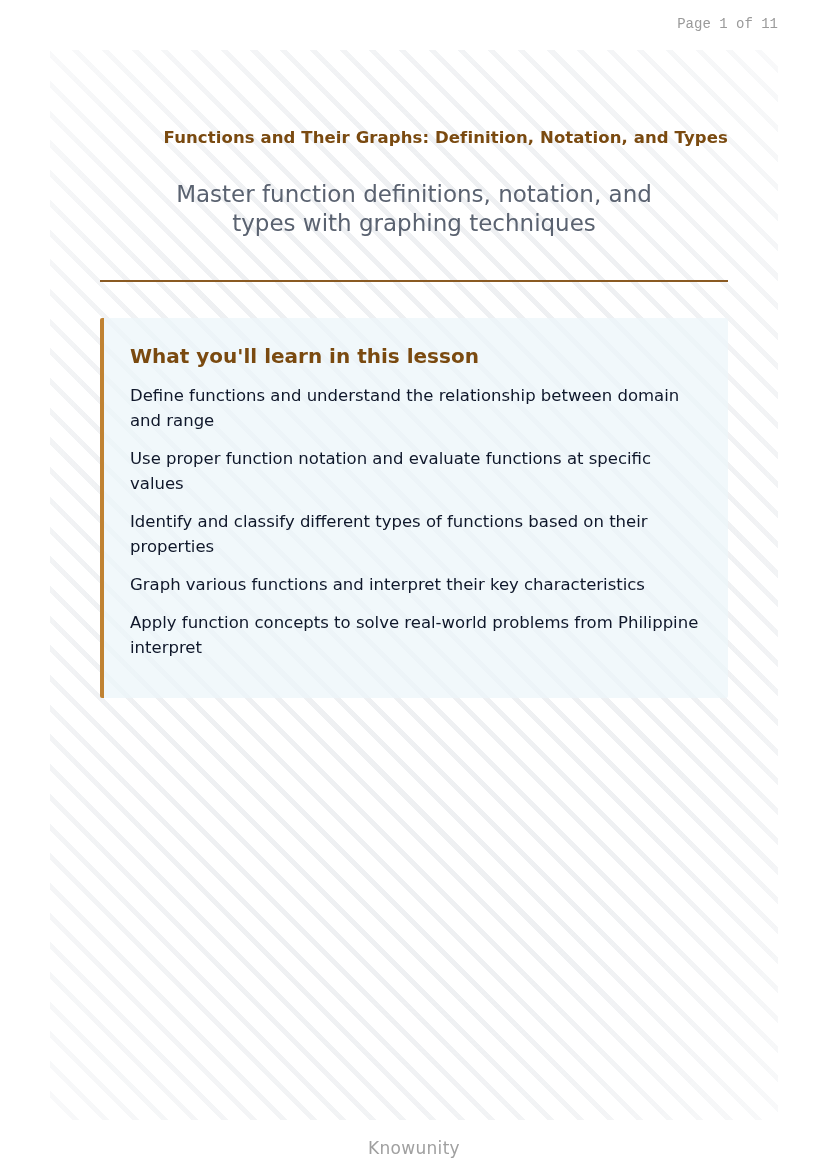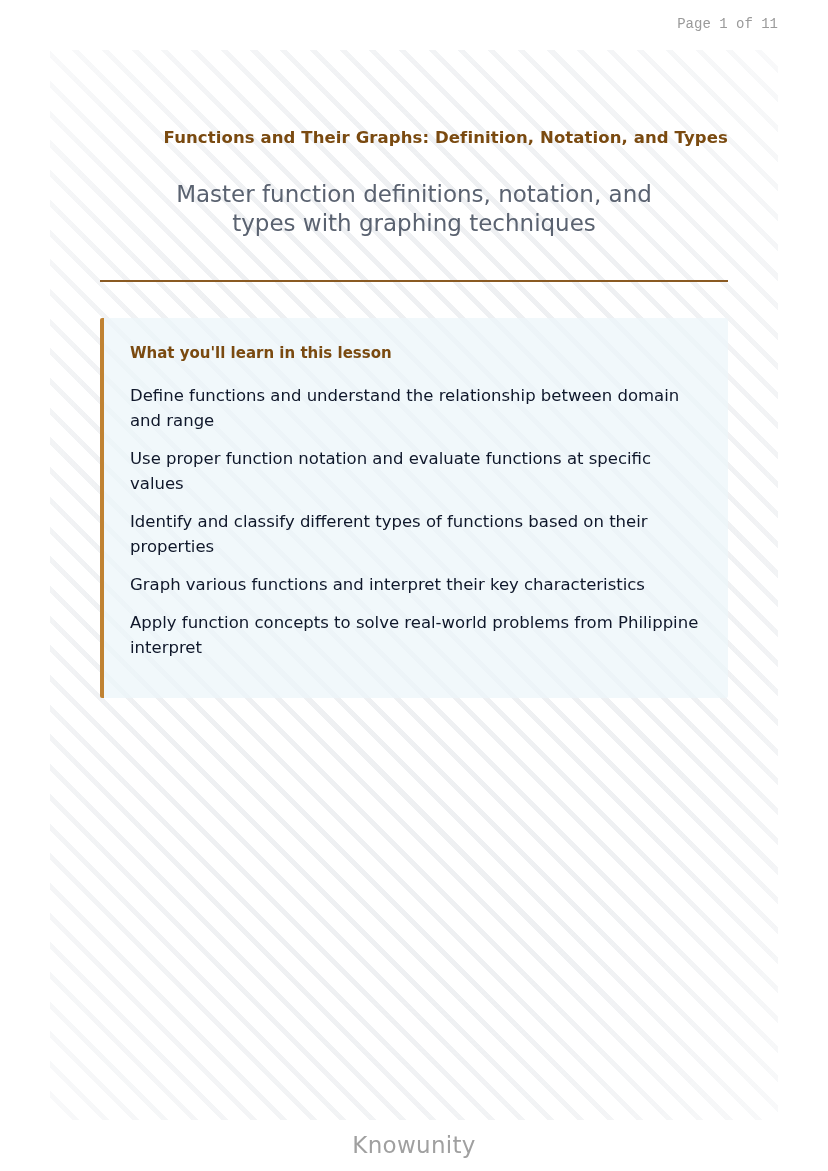--- a/index.html
+++ b/index.html
@@ -33,29 +33,29 @@
     position: absolute; top: 280px; left: 0; width: 628px; height: 2px; background: #8a5a22;
   }
   .learn-box {
     position: absolute; top: 318px; left: 0; width: 628px; height: 380px;
     background: rgba(236,246,250,0.75);
     border-left: 4px solid #c08232; box-sizing: border-box;
     border-radius: 2px;
   }
   .learn-title {
     position: absolute; top: 344px; left: 30px;
-    font-weight: bold; font-size: 15px; color: #7a4a10;
+    font-weight: bold; font-size: 20px; color: #7a4a10;
   }
   .learn-list { position: absolute; top: 383px; left: 30px; width: 575px; margin: 0; padding: 0; list-style: none; }
   .learn-list li {
     font-size: 16.5px; line-height: 25px; color: #0f172a; margin-bottom: 13px;
   }
   .footer {
     position: absolute; bottom: 13px; left: 0; width: 828px; text-align: center;
-    font-size: 23px; color: #a0a0a0; letter-spacing: 0.3px;
+    font-size: 17px; color: #a0a0a0; letter-spacing: 0.3px;
   }
 </style>
 </head>
 <body>
 
 <div class="pattern"></div>
 
 <div class="page-number">Page 1 of 11</div>
 
 <div class="content">

